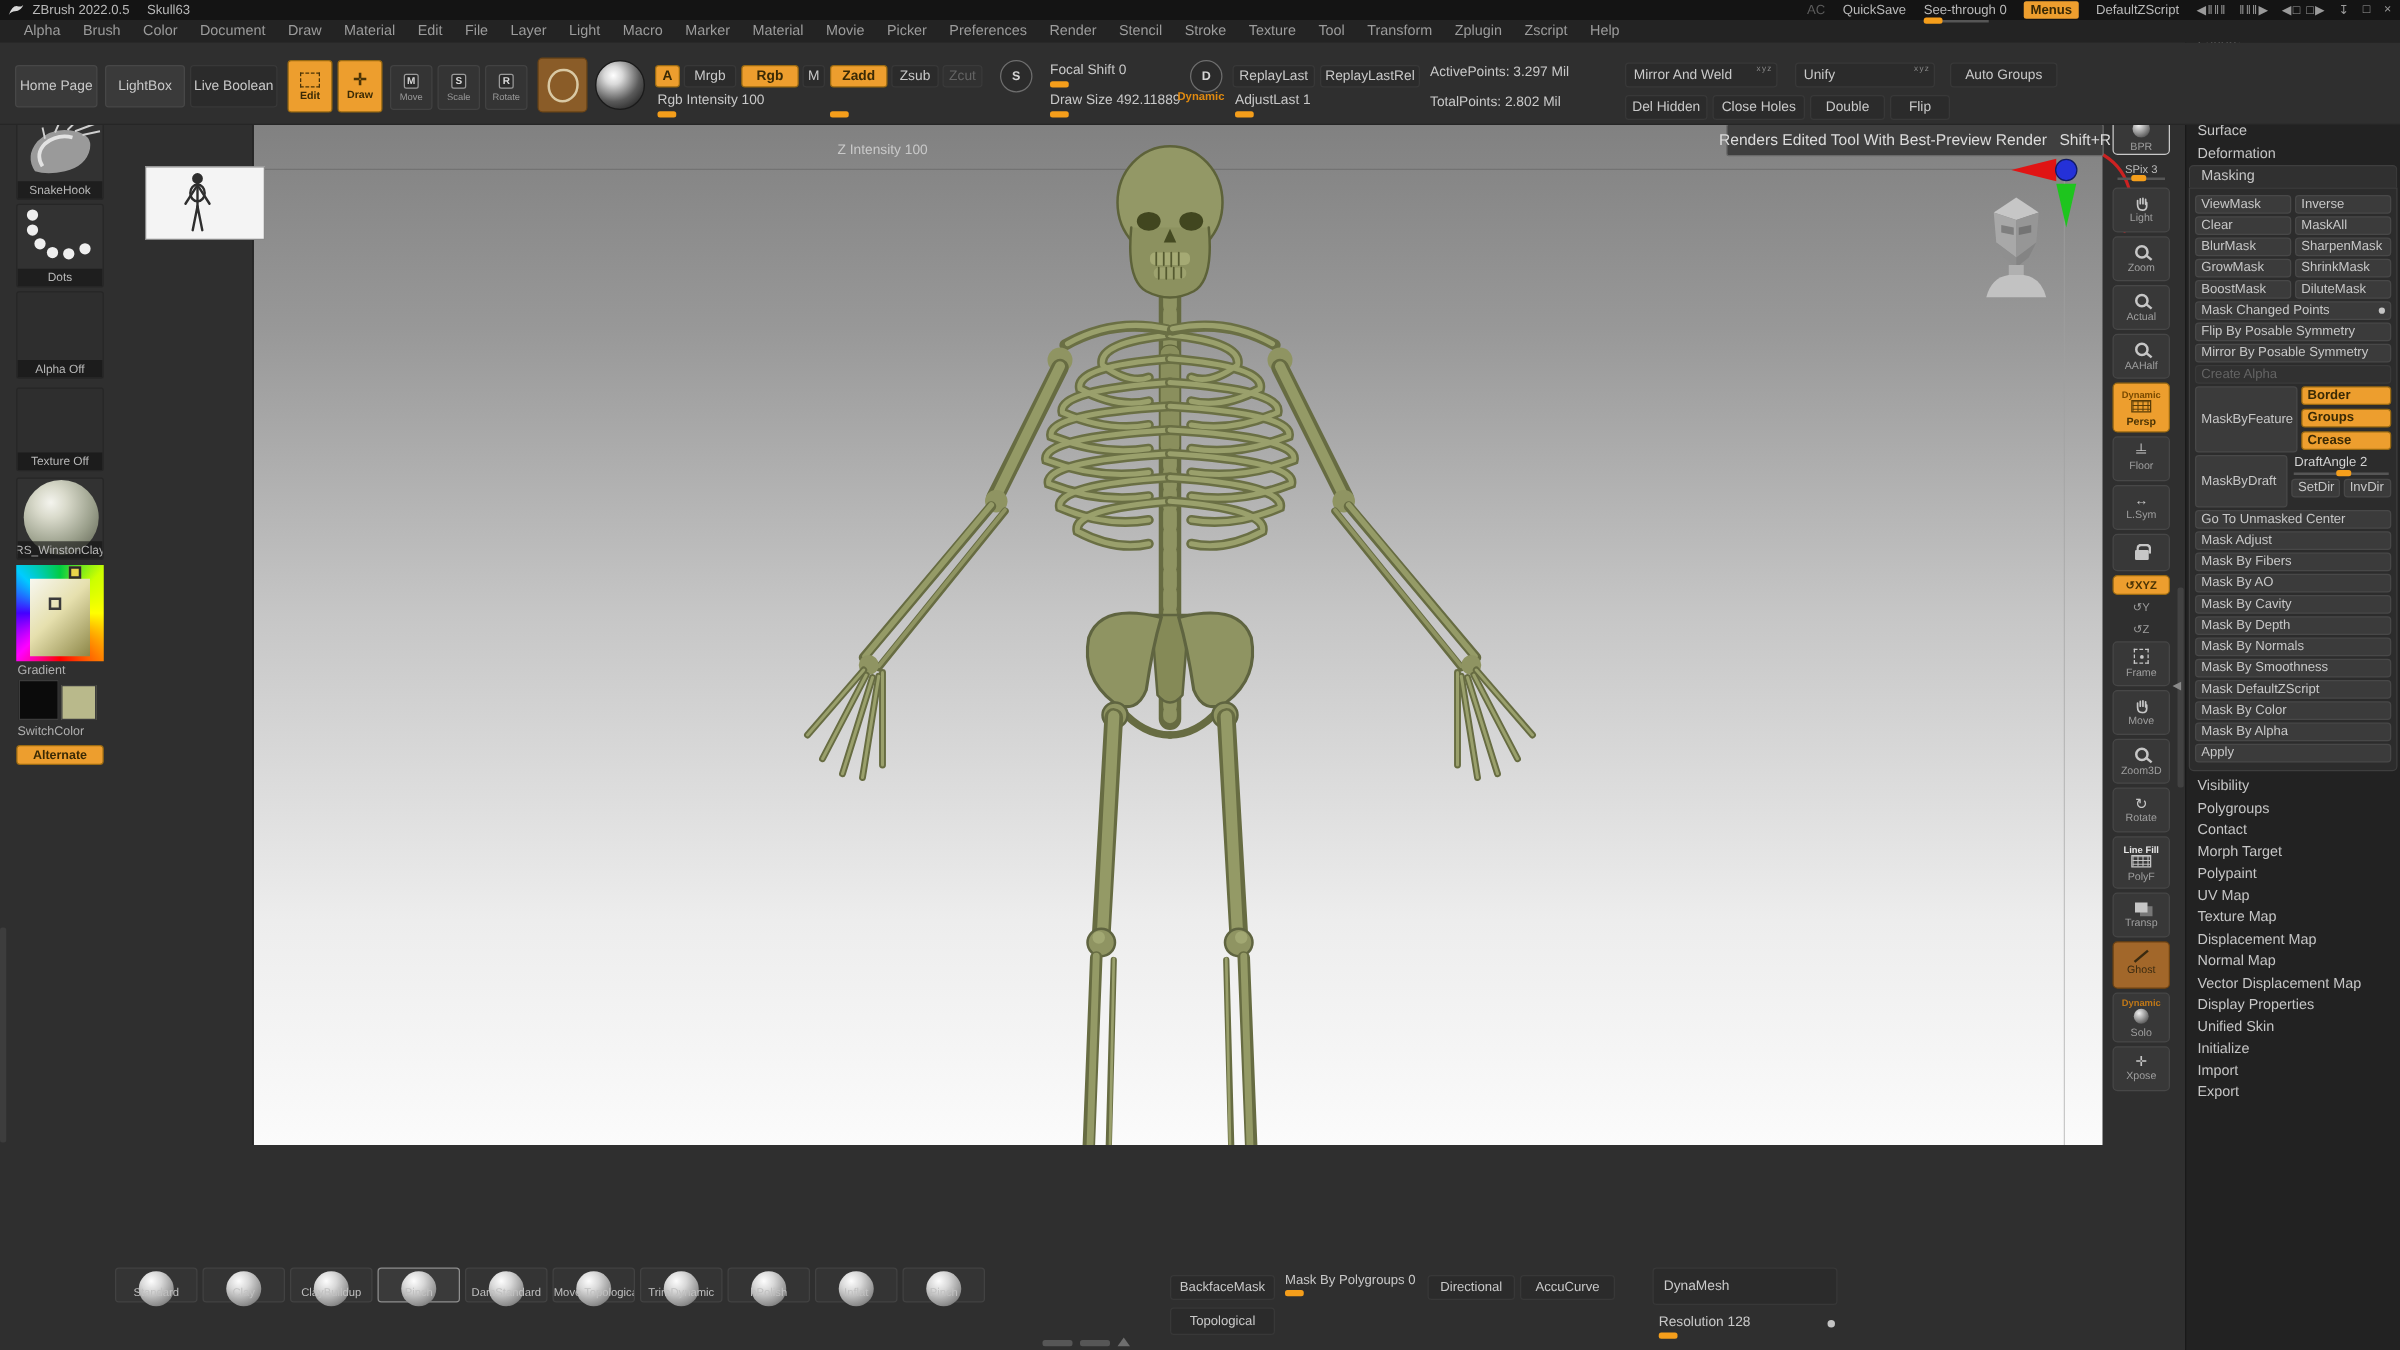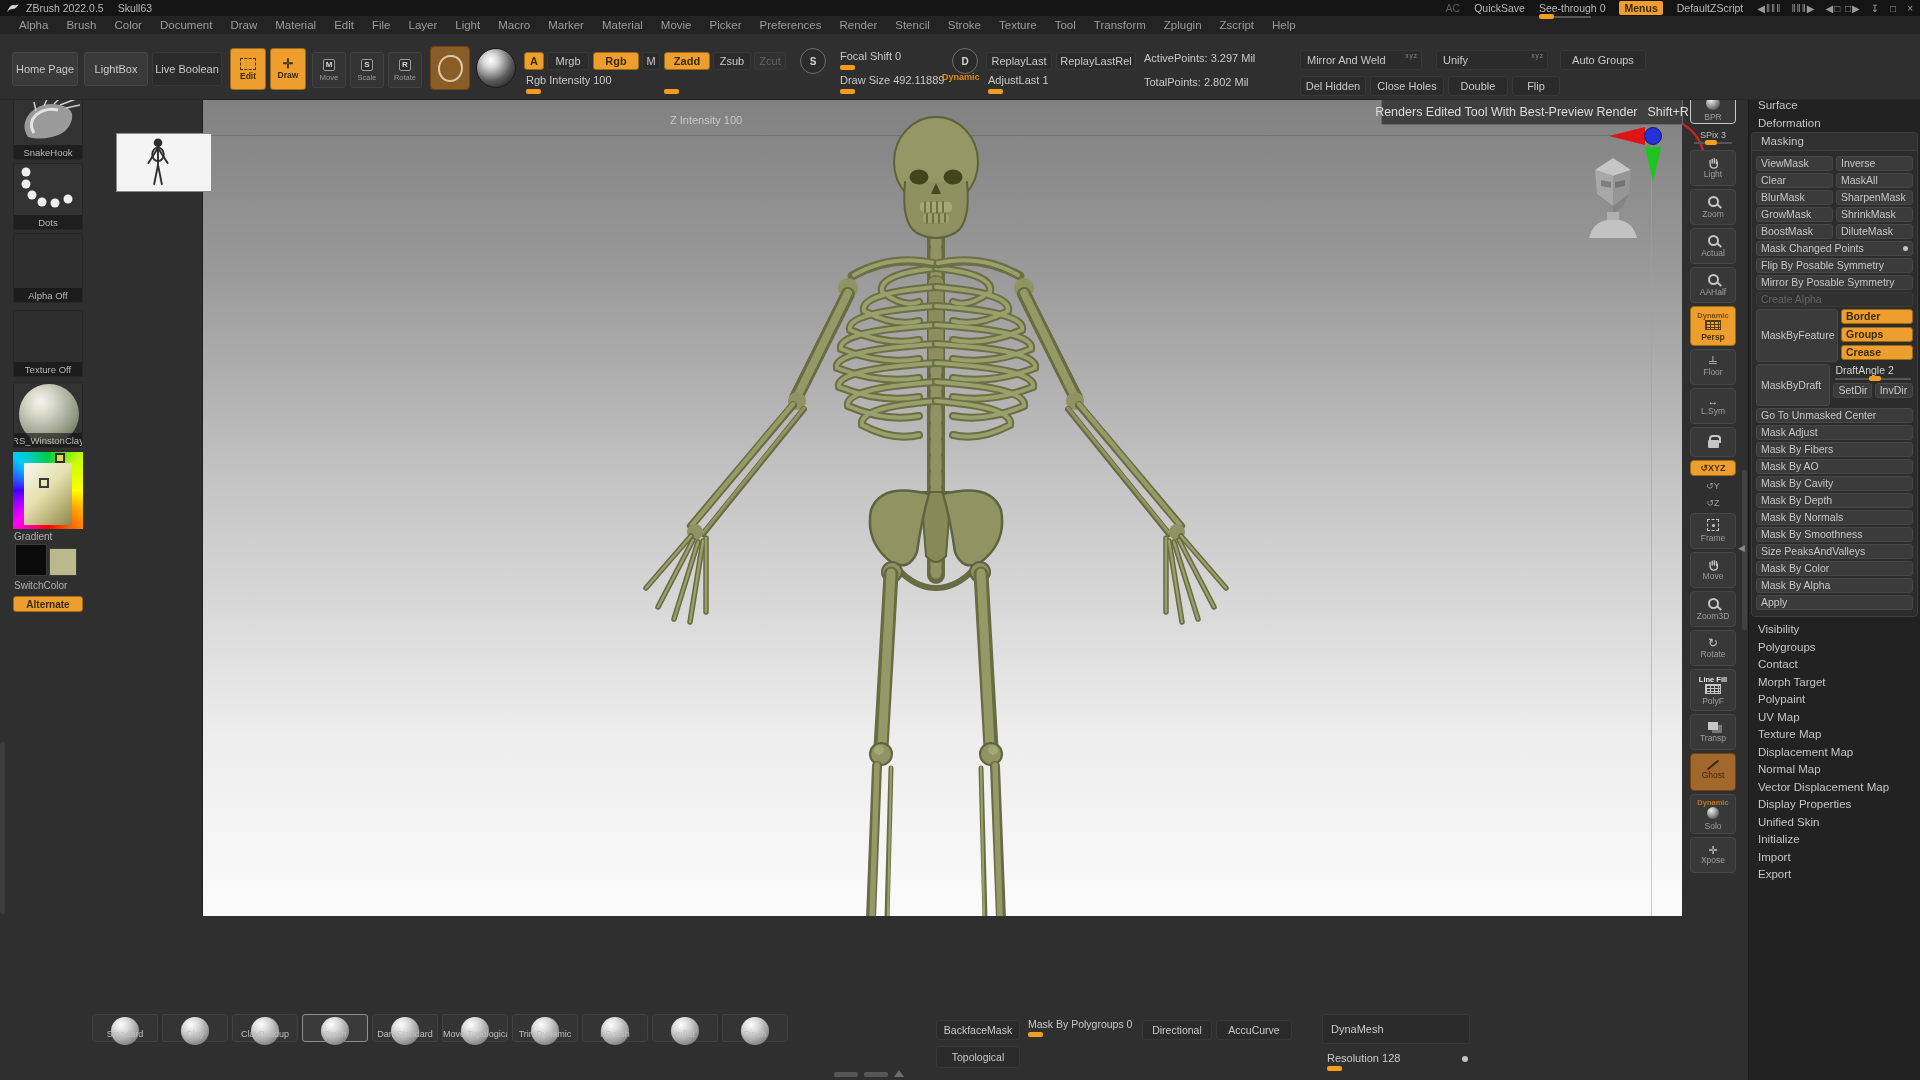--- a/index.html
+++ b/index.html
@@ -608,21 +608,21 @@
       <div class="m-row">
           <div class="m-btn wide">Mask By Depth</div>
         </div>
       <div class="m-row">
           <div class="m-btn wide">Mask By Normals</div>
         </div>
       <div class="m-row">
           <div class="m-btn wide">Mask By Smoothness</div>
         </div>
       <div class="m-row">
-          <div class="m-btn wide">Size PeaksAndValleys</div>
+          <div class="m-btn wide">Mask DefaultZScript</div>
         </div>
       <div class="m-row">
           <div class="m-btn wide">Mask By Color</div>
         </div>
       <div class="m-row">
           <div class="m-btn wide">Mask By Alpha</div>
         </div>
       <div class="m-row">
           <div class="m-btn wide">Apply</div>
         </div>

